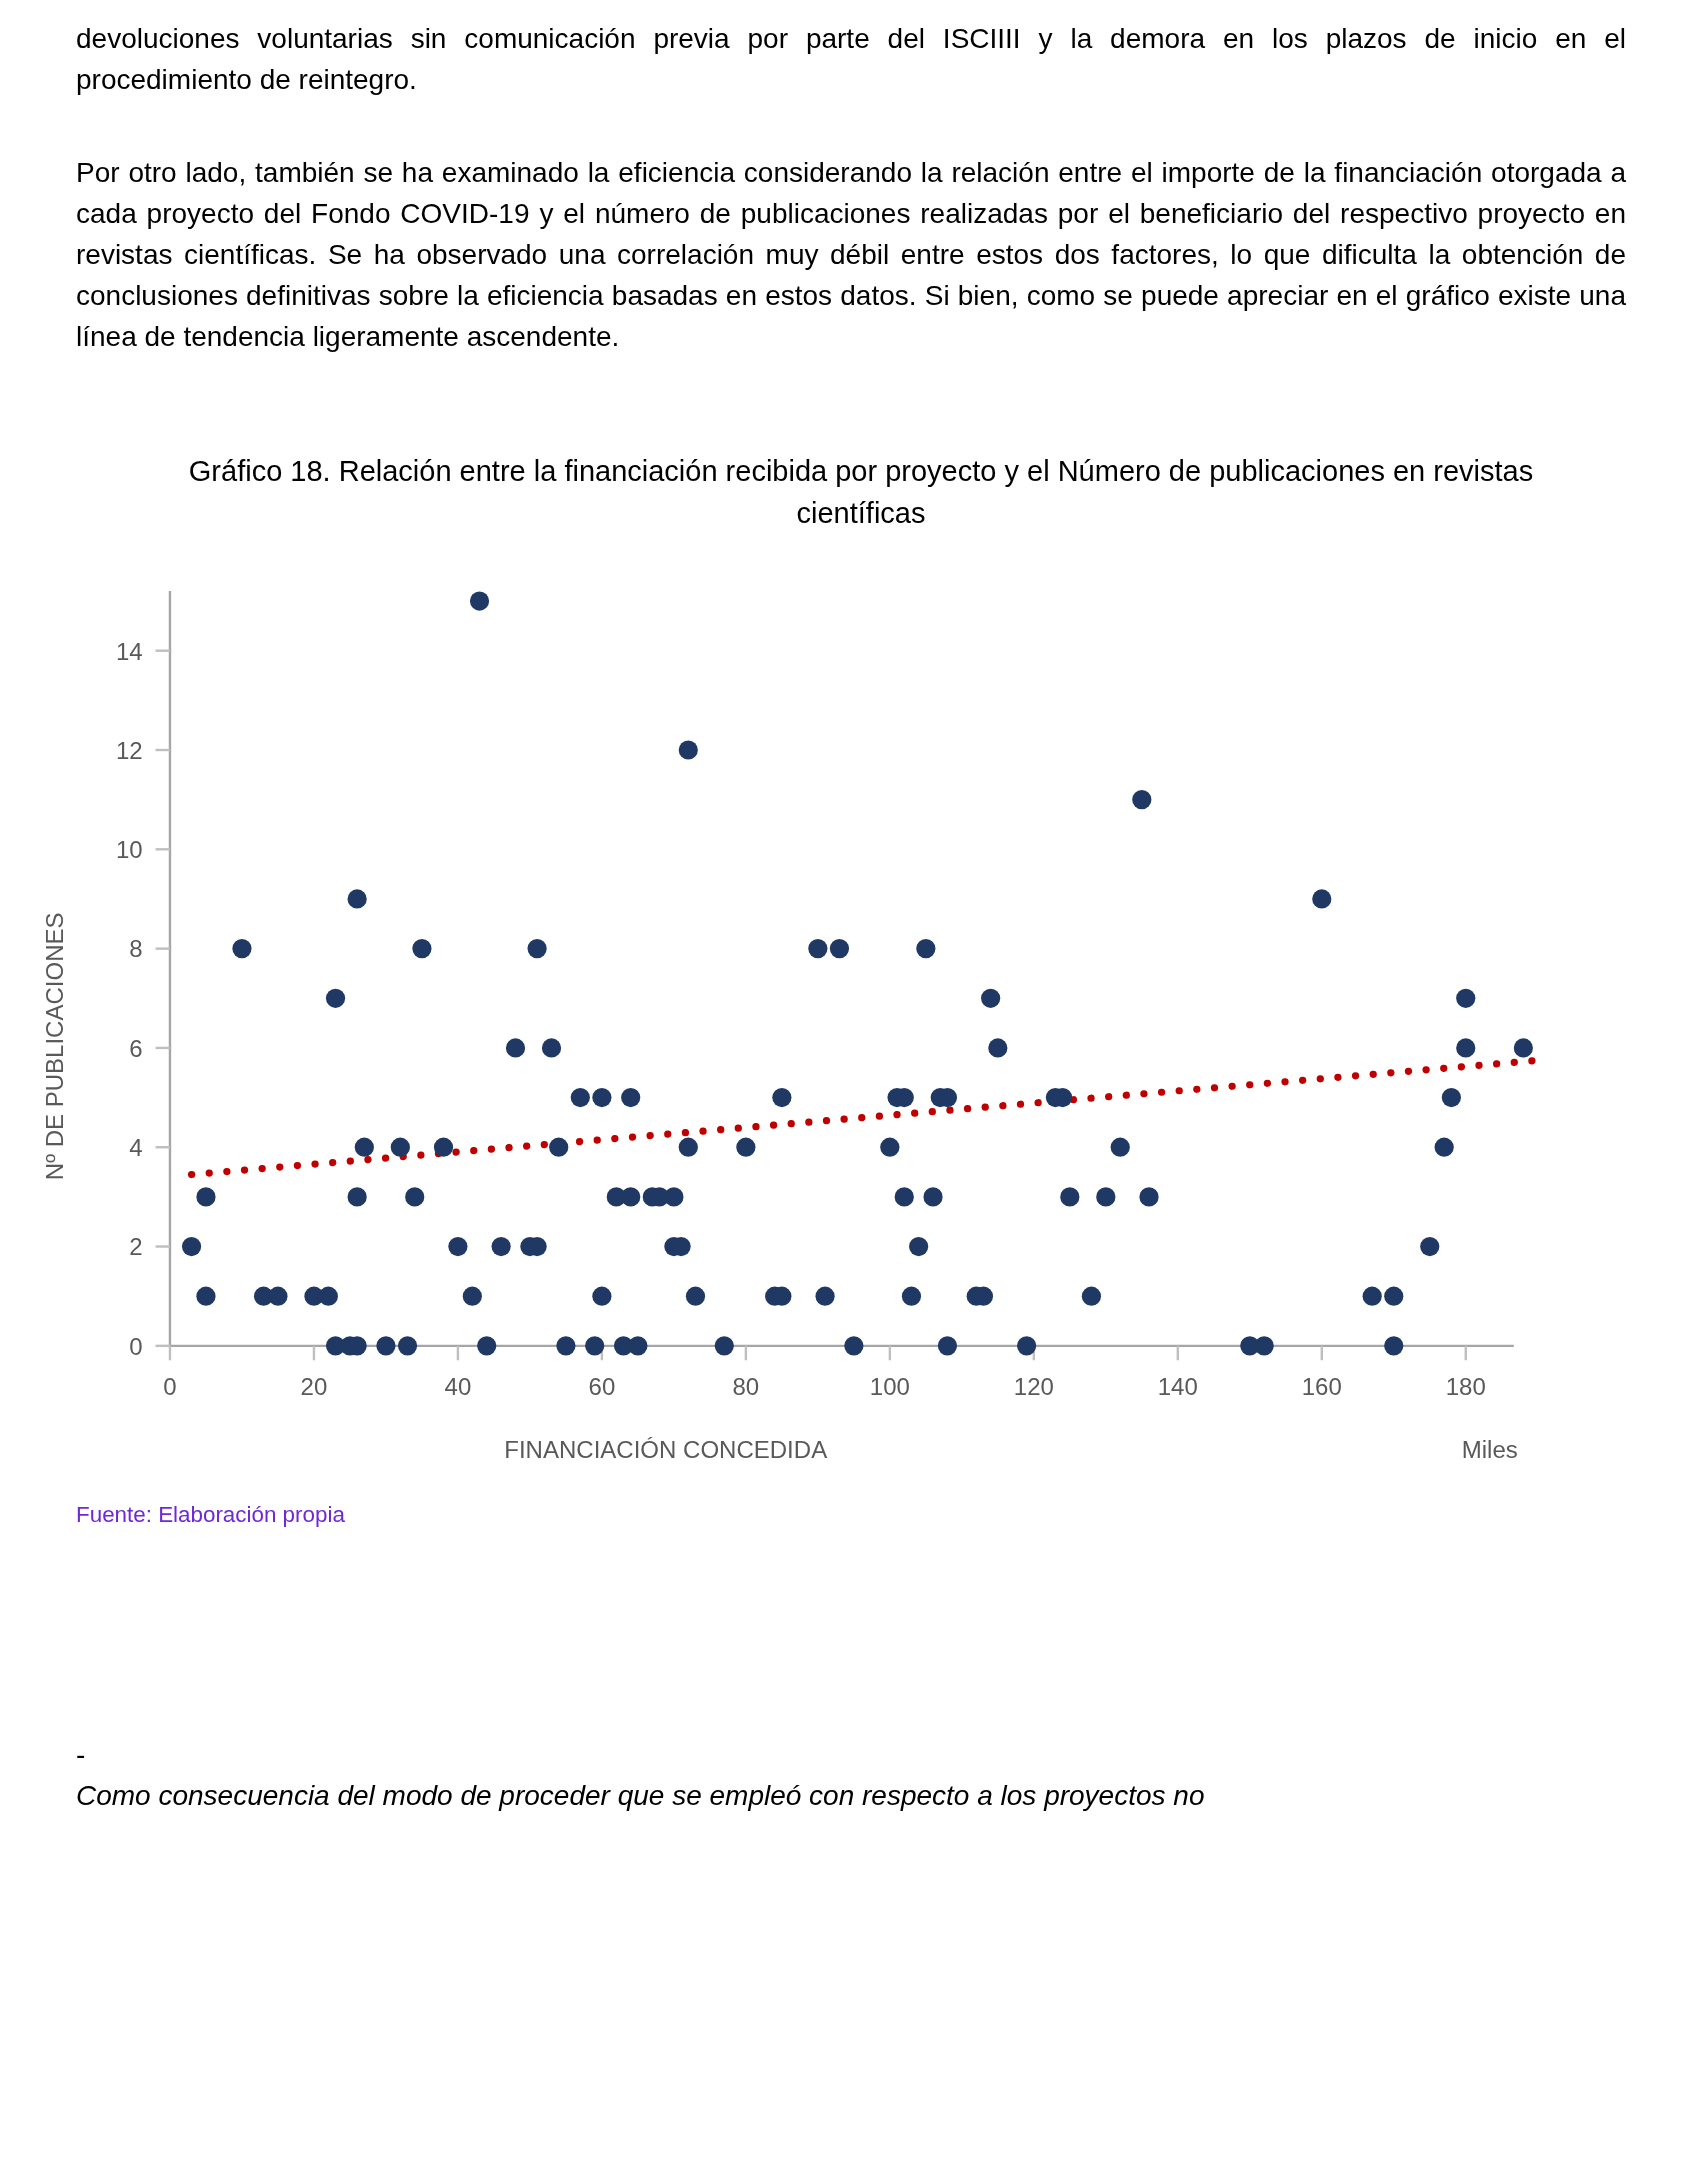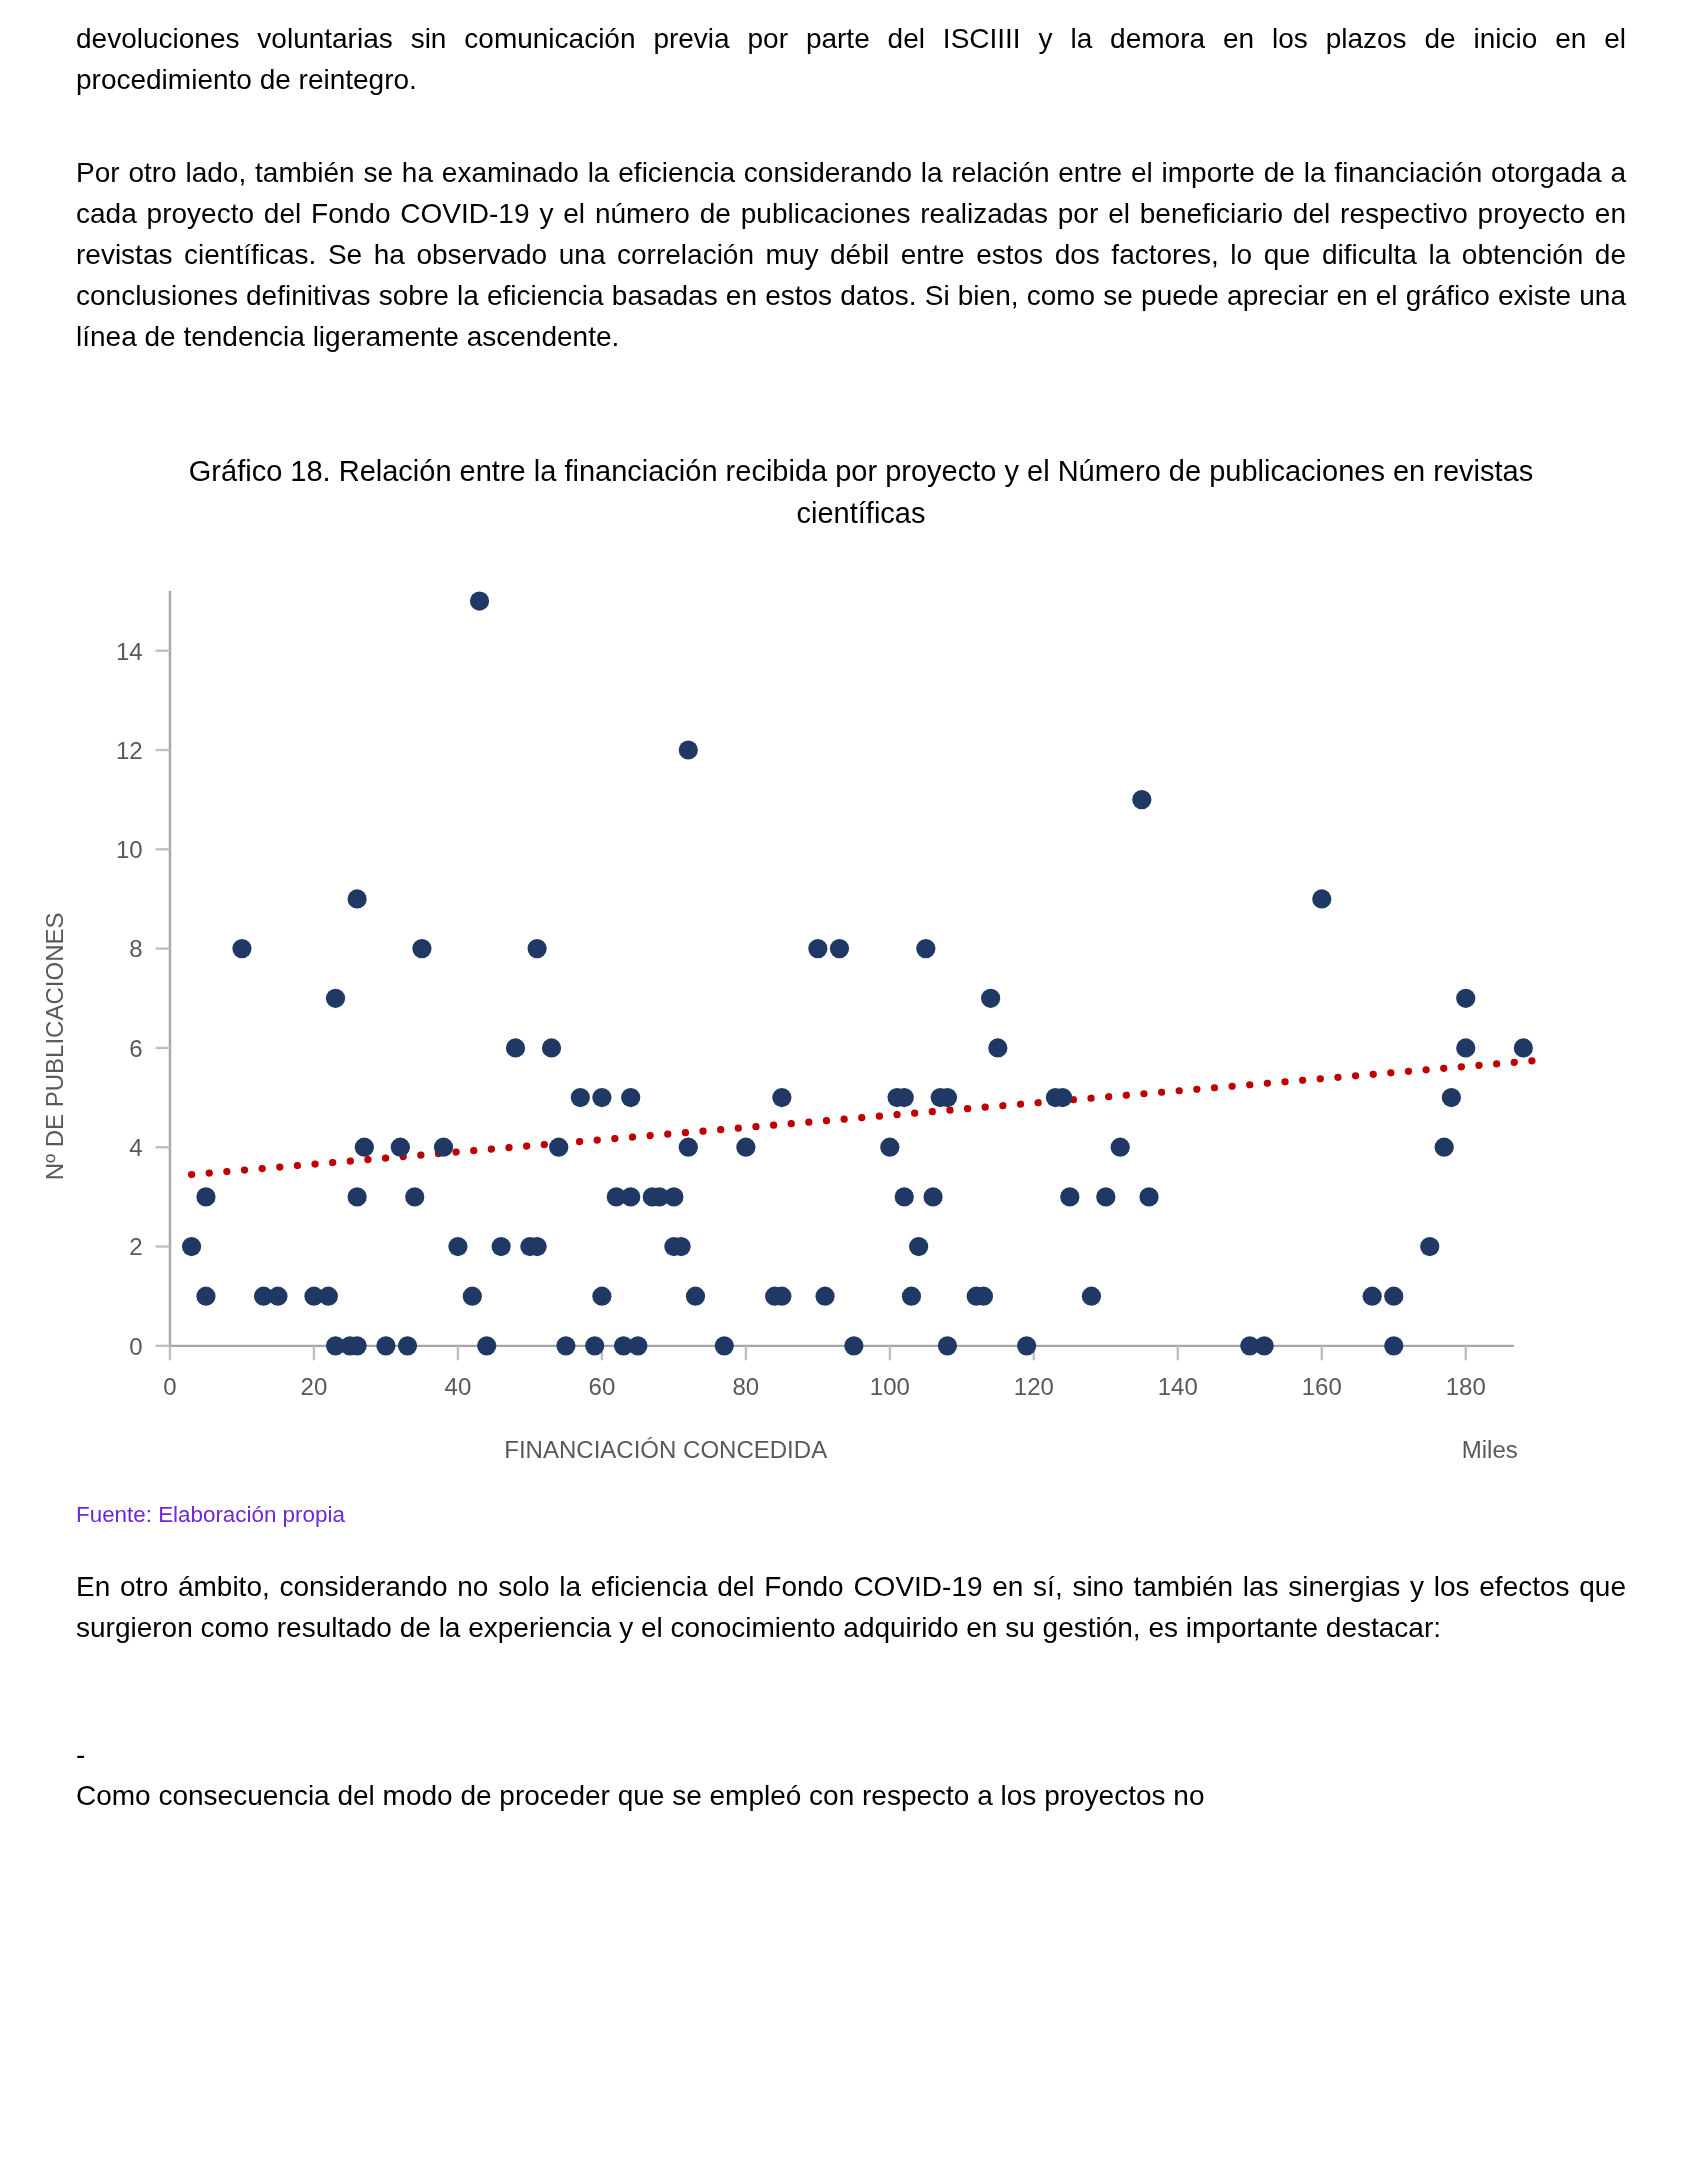--- a/index.html
+++ b/index.html
@@ -47,20 +47,21 @@
     width: 32px;
   }
   .bullet-text {
     margin-left: 76px;
     text-align: justify;
     text-justify: inter-word;
   }
   .bullet-text .justified-line {
     display: block;
     text-align: justify;
+    font-style: italic;
   }
 
   .chart-title {
     position: absolute;
     left: 144px;
     top: 450px;
     width: 1434px;
     text-align: center;
     font-size: 29px;
     font-weight: normal;
@@ -254,21 +255,20 @@
           <text x="1830" y="1042" text-anchor="middle" class="tick-label">180</text>
           <text x="831" y="1120" text-anchor="middle" class="axis-title">FINANCIACIÓN CONCEDIDA</text>
           <text x="1860" y="1120" text-anchor="middle" class="axis-title">Miles</text>
           <text x="78" y="606" text-anchor="middle" class="axis-title" transform="rotate(-90 78 606)">Nº DE PUBLICACIONES</text>
         </g>
     </svg>
   </div>
 
   <div class="source-note">Fuente: Elaboración propia</div>
 
-  <div class="body-text para-3">En otro ámbito, considerando no solo la eficiencia del Fondo COVID-19 en sí, sino también las sinergias y los efectos que surgieron como resultado de la experiencia y el conocimiento adquirido en su gestión, es importante destacar:</div>
 
   <div class="bullet-row">
     <span class="bullet-mark">-</span>
     <span class="bullet-text">
       <span class="justified-line">Como consecuencia del modo de proceder que se empleó con respecto a los proyectos no</span>
     </span>
   </div>
 
 </div>
 

